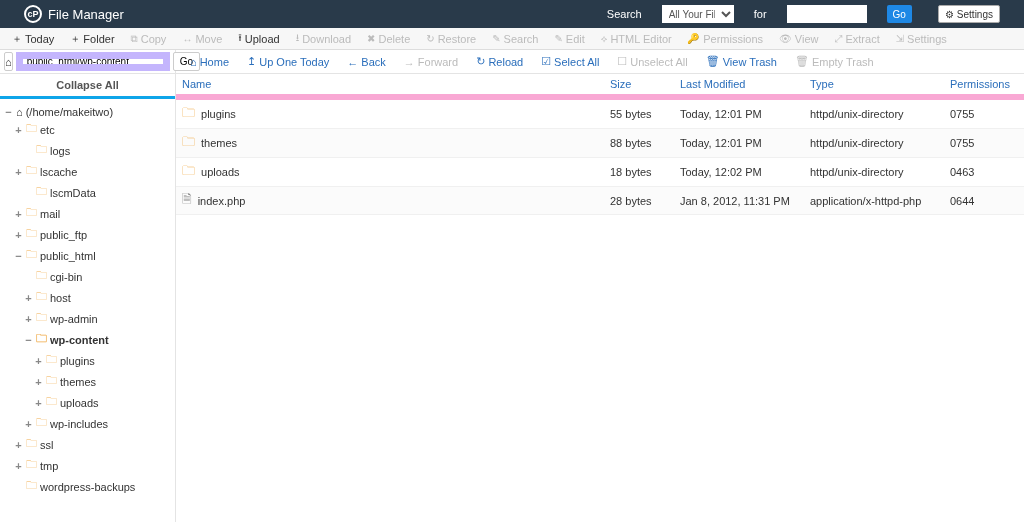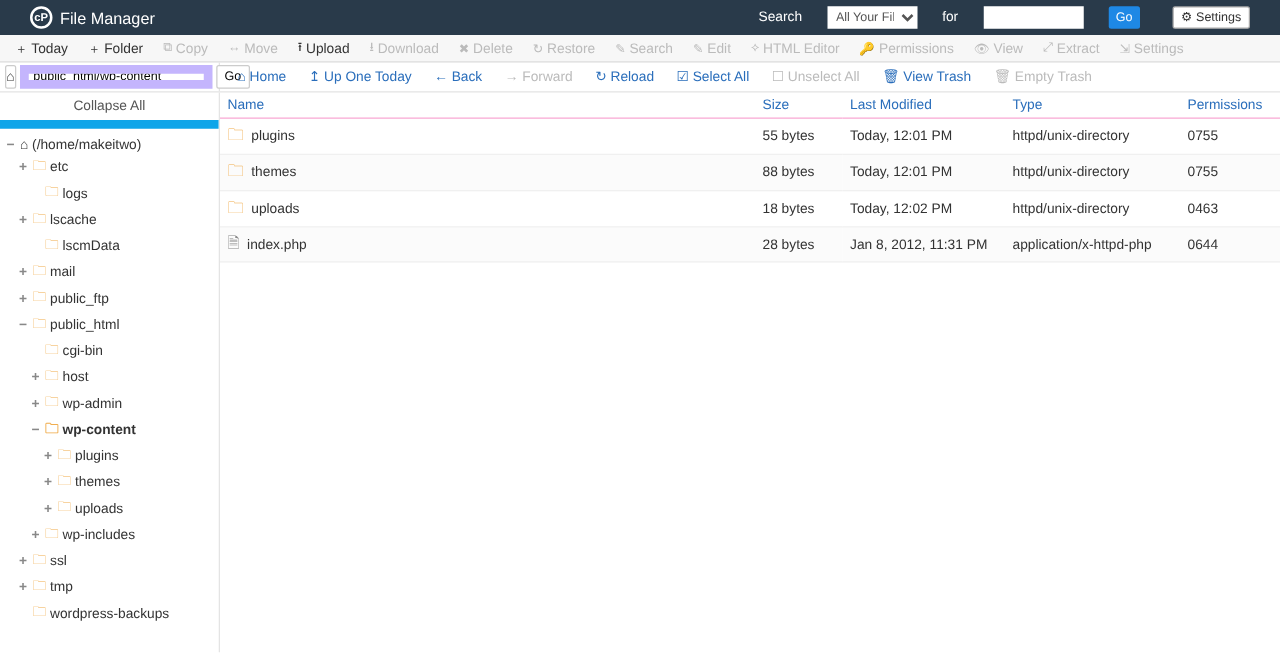--- a/index.html
+++ b/index.html
@@ -102,23 +102,24 @@
   }
   .sidebar {
     width: 176px;
     border-right: 1px solid #e4e4e4;
     overflow: auto;
     font-size: 11px;
   }
   .sidebar .collapse-all {
     text-align: center;
     padding: 5px 0;
-    border-bottom: 7px solid #0ea5e9;
+    border-bottom: 3px solid #0ea5e9;
     color: #555;
     cursor: pointer;
+    font-weight: bold;
   }
   .tree { padding: 6px 4px; }
   .tree-node {
     display: flex; align-items: center; gap: 3px;
     padding: 1px 0; white-space: nowrap; cursor: pointer;
   }
   .tree-node .exp {
     width: 9px; display: inline-block; text-align: center;
     color: #888; font-weight: bold; font-size: 11px;
   }
@@ -127,21 +128,21 @@
   .tree-node.bold { font-weight: bold; }
   .ind1 { padding-left: 10px; }
   .ind2 { padding-left: 20px; }
   .ind3 { padding-left: 30px; }
   
   .filelist { flex: 1; overflow: auto; }
   .filelist table { width: 100%; border-collapse: collapse; font-size: 11px; }
   .filelist th {
     text-align: left; font-weight: normal;
     color: #2a6ebb; padding: 4px 6px;
-    border-bottom: 1px solid #f9a8d4;
+    border-bottom: 6px solid #f9a8d4;
     cursor: pointer;
   }
   .filelist td {
     padding: 3px 6px;
     border-bottom: 1px solid #f0f0f0;
   }
   .filelist tbody tr:nth-child(even) td { background: #fbfbfb; }
   .filelist .namecell { display: flex; align-items: center; gap: 6px; }
   .filelist .folder-ic2 { color: #f0ad4e; font-size: 13px; }
   .filelist .file-ic2 { color: #888; font-size: 12px; }

